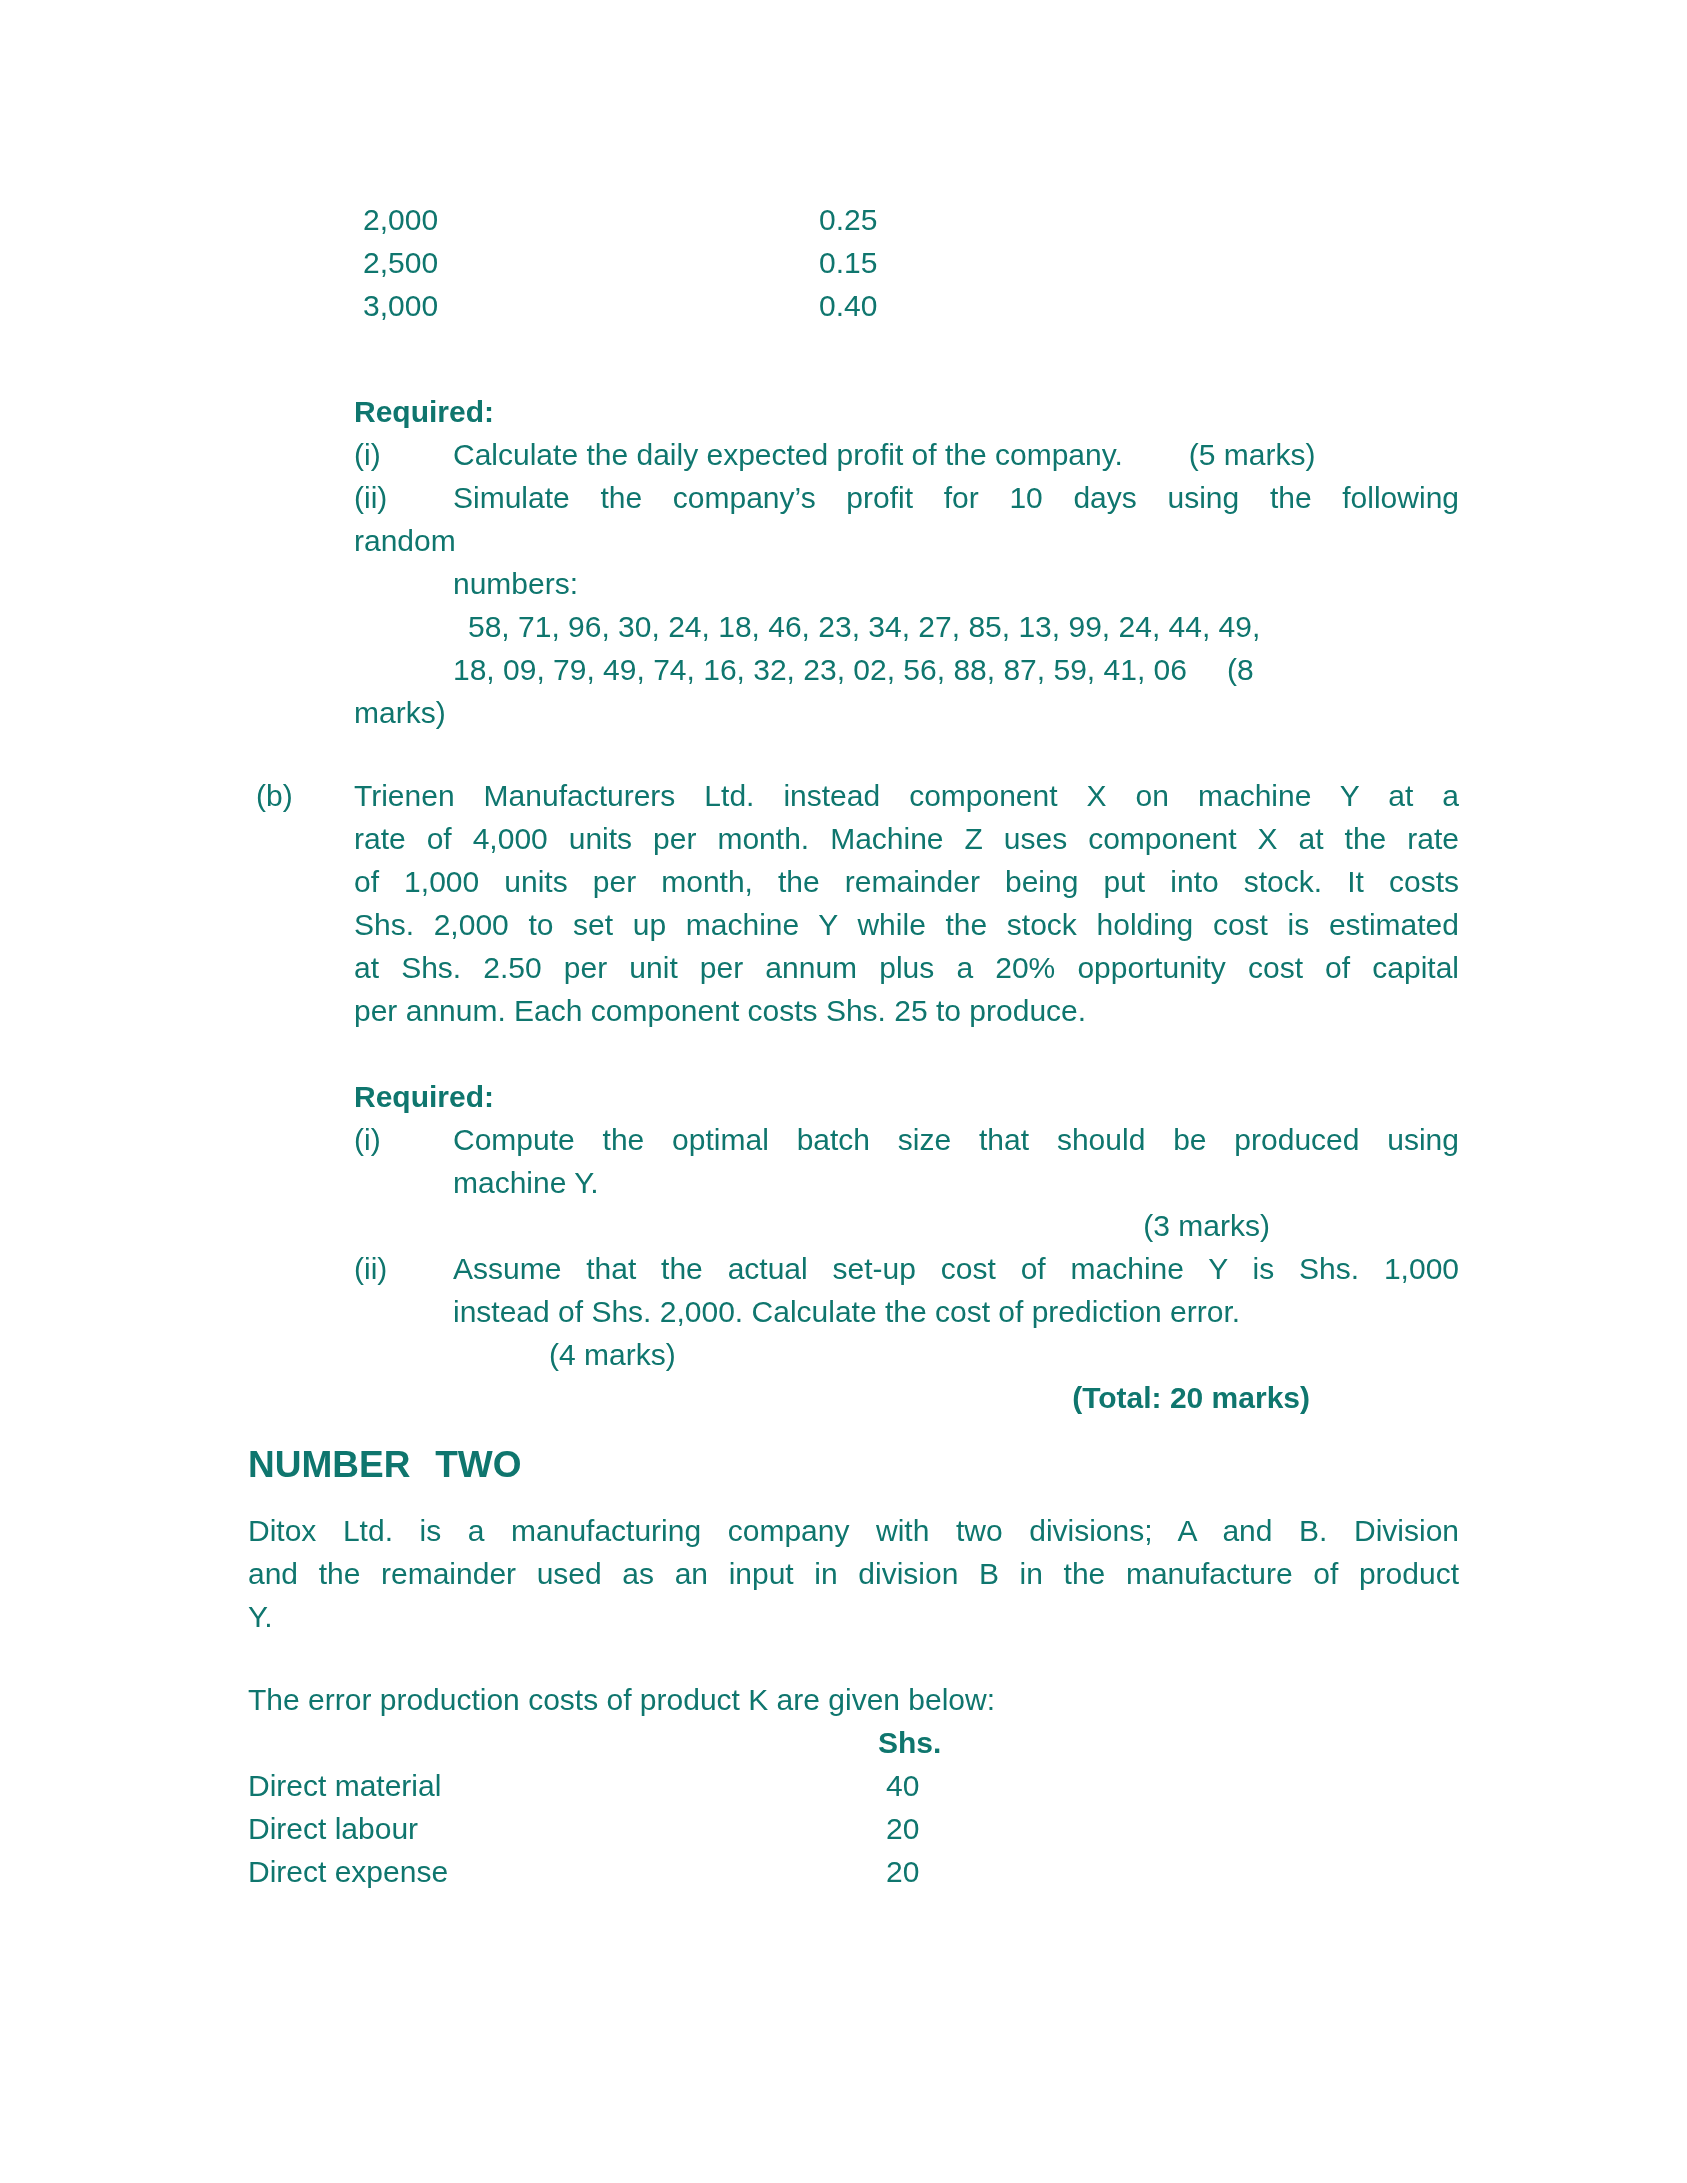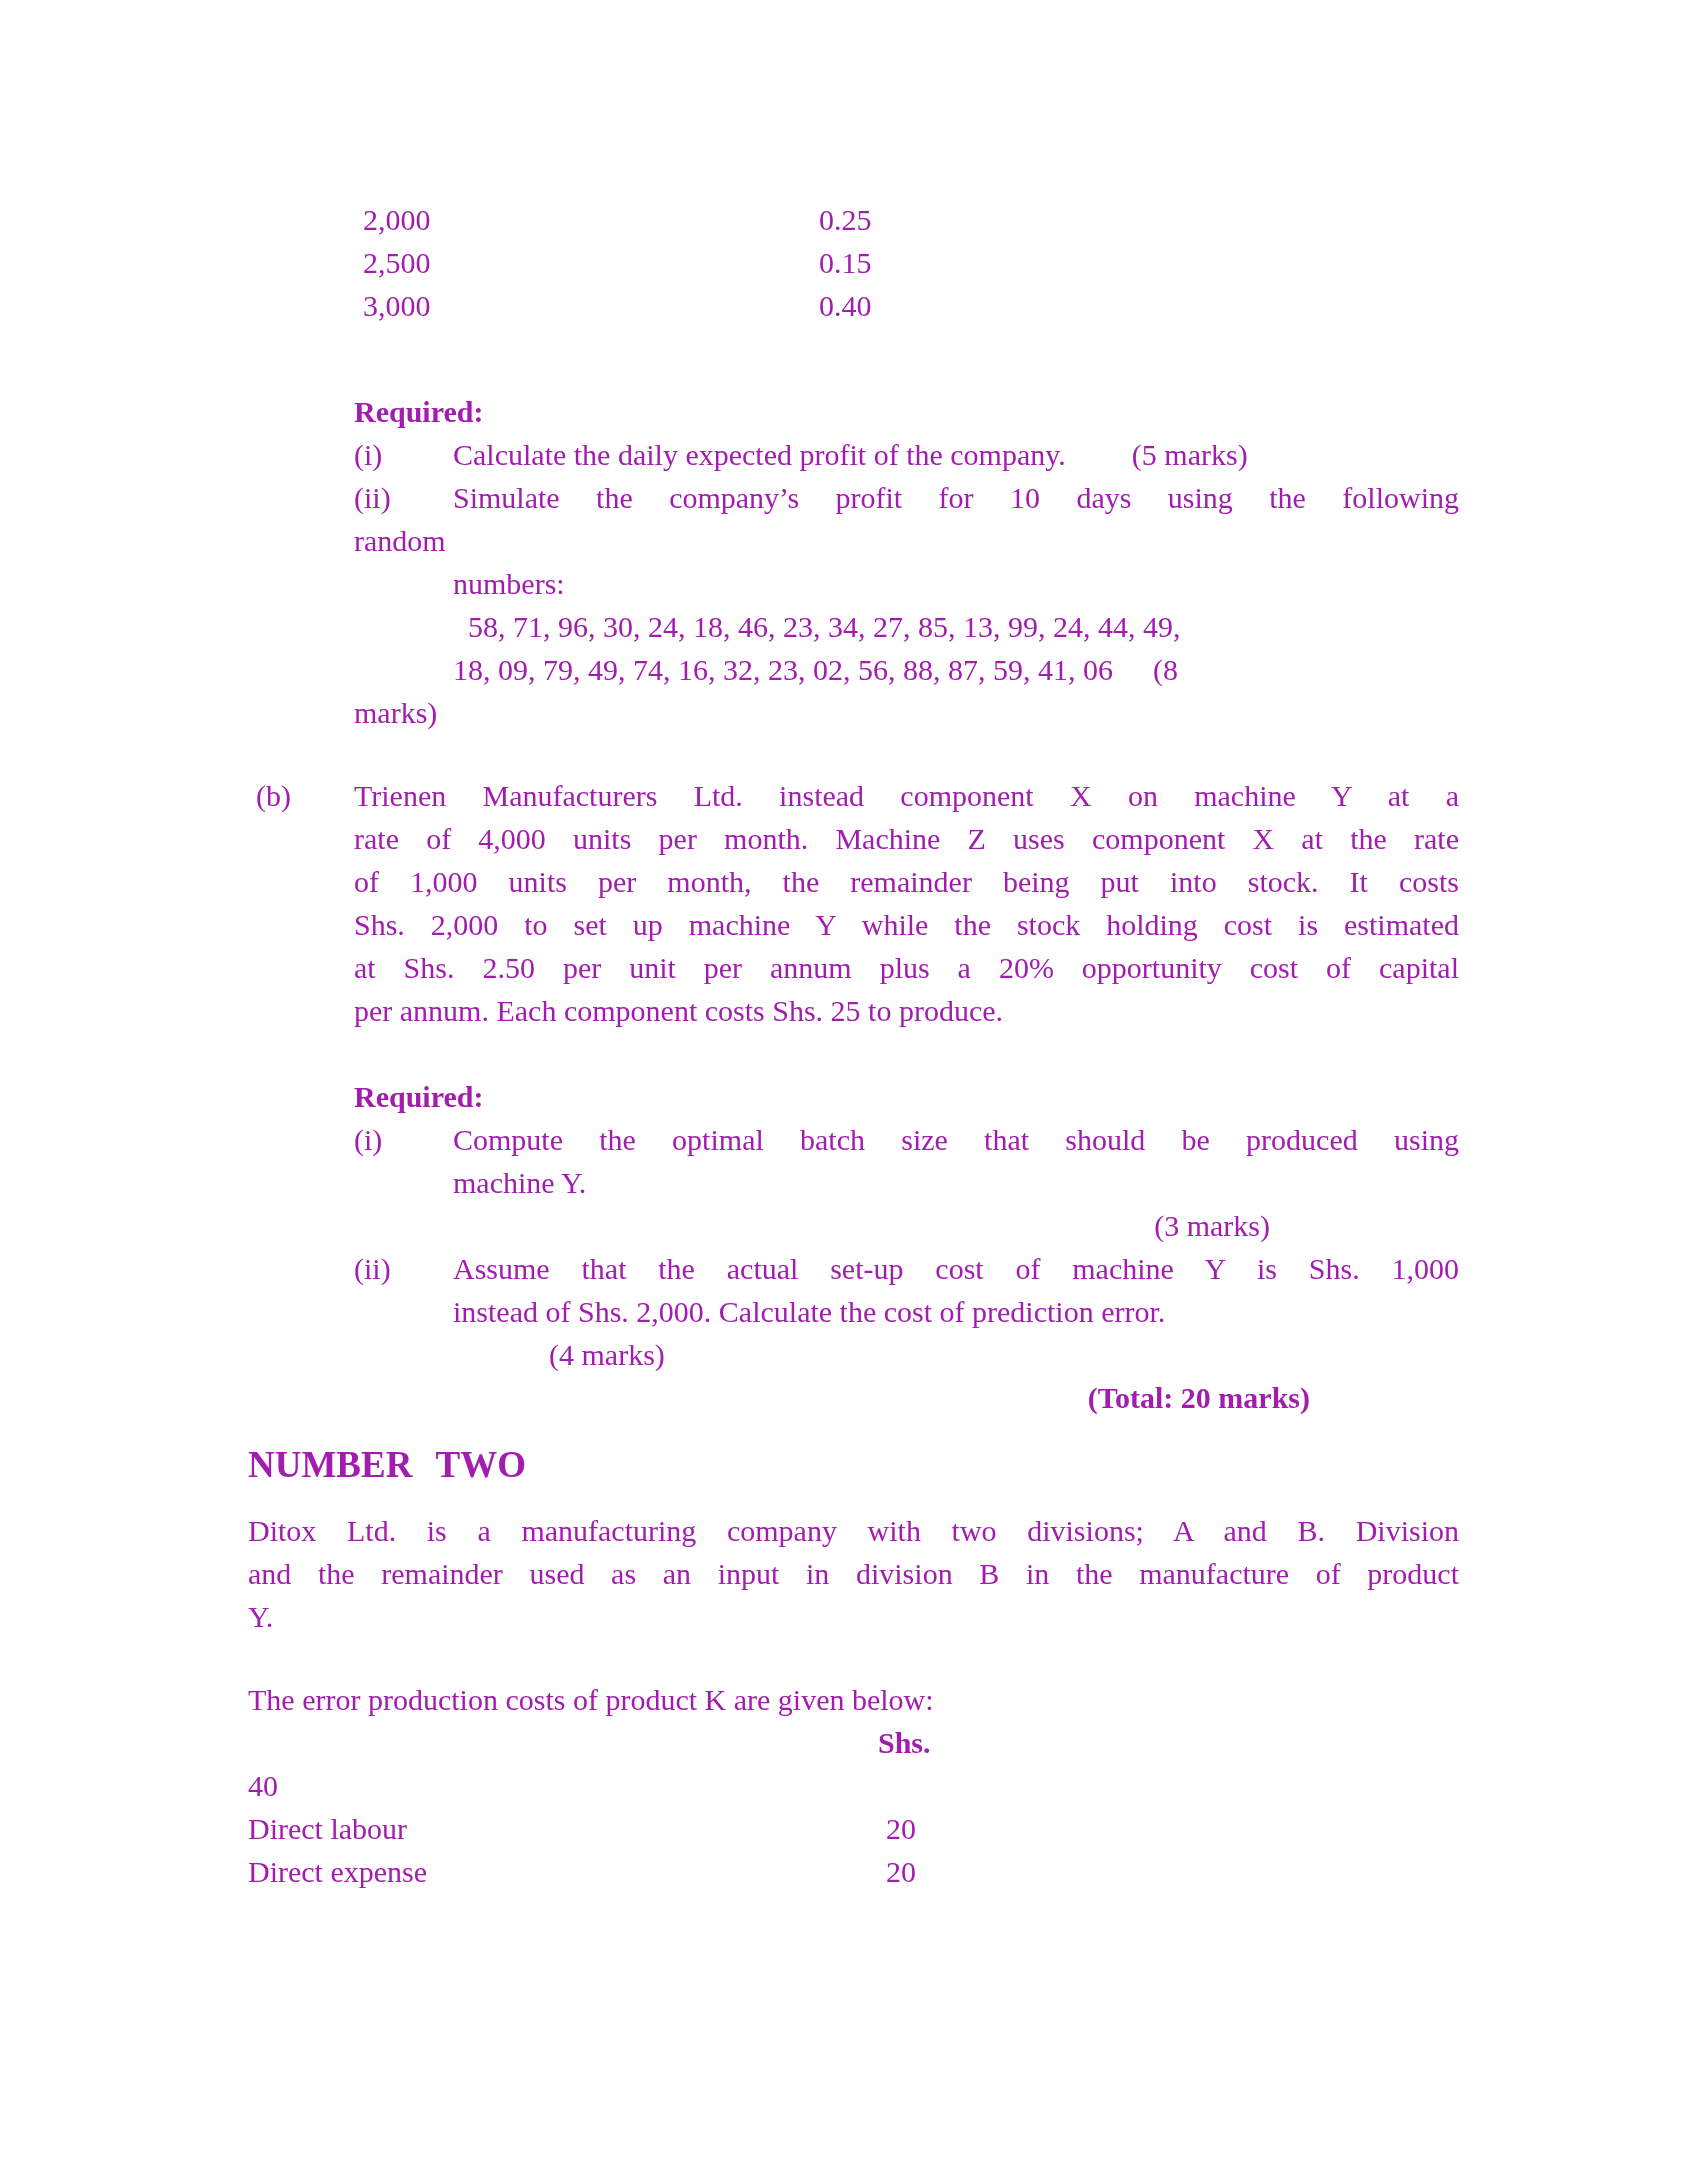--- a/index.html
+++ b/index.html
@@ -2,22 +2,22 @@
 <html style="font-size:10.6px"><head>
 <meta charset="utf-8">
 <style>
   * { margin: 0; padding: 0; box-sizing: border-box; }
   html, body { background: #ffffff; }
   .page {
     position: relative;
     width: 1687px;
     height: 2183px;
     background: #ffffff;
-    color: #a21caf;
-    font-family: Liberation Serif, serif;
+    color: #0f766e;
+    font-family: Liberation Sans, sans-serif;
     font-size: 30px;
     line-height: 43px;
     padding: 198px 228px 0 248px;
     overflow: hidden;
   }
   .bold { font-weight: bold; }
   
   .prob-table { margin-left: 115px; }
   .prob-row .qty { display: inline-block; width: 456px; }
   
@@ -129,20 +129,21 @@
   <div class="intro-par">
     <div class="jline">Ditox Ltd. is a manufacturing company with two divisions; A and B.  Division</div>
     <div class="jline">and the remainder used as an input in division B in the manufacture of product</div>
     <div class="lline">Y.</div>
   </div>
 
   <div class="costs-block">
     <div>The error production costs of product K are given below:</div>
     <div class="shs-header">Shs.</div>
     <div class="cost-row">
+      <span class="clabel">Direct material</span>
         <span class="cval">40</span>
     </div>
     <div class="cost-row">
       <span class="clabel">Direct labour</span>
         <span class="cval">20</span>
     </div>
     <div class="cost-row">
       <span class="clabel">Direct expense</span>
         <span class="cval">20</span>
     </div>

